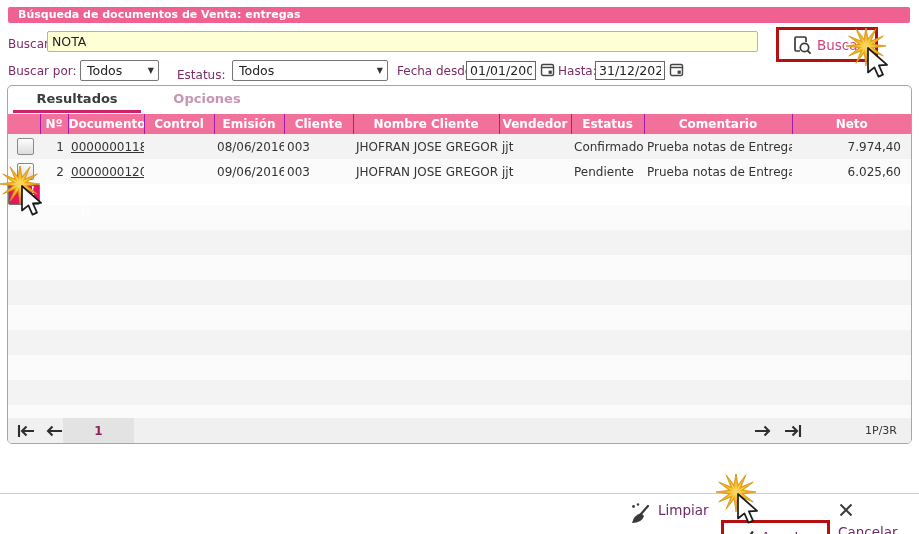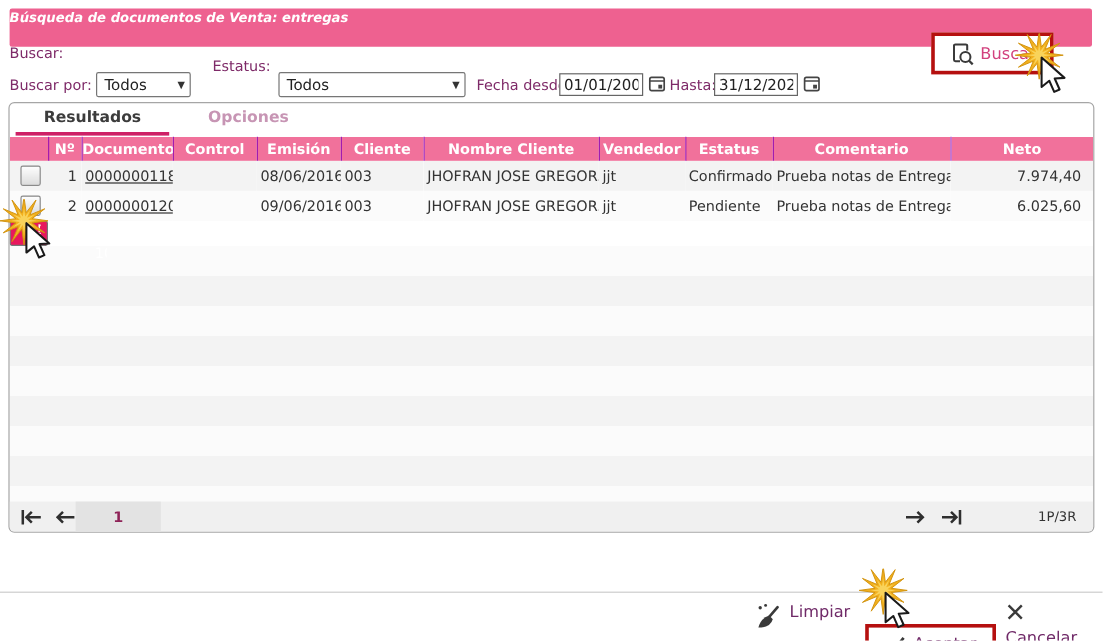--- a/index.html
+++ b/index.html
@@ -2,22 +2,22 @@
 <html><head>
 <meta charset="utf-8">
 <style>
   * { margin:0; padding:0; box-sizing:border-box; }
   body { font-family:"DejaVu Sans","Liberation Sans",sans-serif; background:#fff; }
   #app { position:relative; width:919px; height:534px; background:#fff; overflow:hidden; font-size:12px; color:#333; }
 
   .abs { position:absolute; }
 
   
-  .titlebar { left:8px; top:7px; width:902px; height:32px; background:#ee6190; color:#fff;
-              font-size:11px; font-weight:bold; line-height:16px; border-radius:2px;font-style:italic; }
+  .titlebar { left:8px; top:7px; width:902px; height:16px; background:#ee6190; color:#fff;
+              font-size:11px; font-weight:bold; line-height:16px; padding-left:10px; border-radius:2px; }
 
   
   .plabel { color:#7e2a68; font-size:12px; white-space:nowrap; }
 
   
   .search-label { left:8px; top:37px; }
   .search-input { left:47px; top:31px; width:711px; height:21px; background:#ffffd6;
                   border:1px solid #b3b3b3; border-radius:2px; font-size:12.5px; color:#222;
                   padding:0 4px; font-family:inherit; }
   .buscar-btn { left:776px; top:27px; width:102px; height:35px; border:3px solid #b5100f; background:#fff;
@@ -92,35 +92,36 @@
       <rect x="8.6" y="8.6" width="3.2" height="3.2" fill="#444" stroke="none"></rect>
     </g>
   </defs>
 </svg>
 
 <div id="app">
 
   <div class="abs titlebar">Búsqueda de documentos de Venta: entregas</div>
 
   <div class="abs plabel search-label">Buscar:</div>
+  <input class="abs search-input" value="NOTA" style="">
   <div class="abs buscar-btn">
     <svg width="21" height="21" viewBox="0 0 21 21">
       <path d="M15 8 V4.2 a1.2 1.2 0 0 0 -1.2 -1.2 H5.2 A1.2 1.2 0 0 0 4 4.2 v11.6 a1.2 1.2 0 0 0 1.2 1.2 H9" fill="none" stroke="#3a3a3a" stroke-width="1.7"></path>
       <circle cx="13.5" cy="13.5" r="4.2" fill="#fff" stroke="#3a3a3a" stroke-width="1.7"></circle>
       <line x1="16.6" y1="16.6" x2="19.6" y2="19.6" stroke="#3a3a3a" stroke-width="1.9"></line>
     </svg>
     <span>Buscar</span>
   </div>
 
   <div class="abs plabel" style="left:8px; top:64px;">Buscar por:</div>
   <div class="abs sel" style="left:80px; top:60px; width:79px;">
     <span>Todos</span>
     <span class="caret">▼</span>
   </div>
-  <div class="abs plabel" style="left:177px; top:48px;">Estatus:</div>
+  <div class="abs plabel" style="left:177px; top:68px;">Estatus:</div>
   <div class="abs sel" style="left:232px; top:60px; width:156px;">
     <span>Todos</span>
     <span class="caret">▼</span>
   </div>
   <div class="abs plabel" style="left:397px; top:64px;">Fecha desde:</div>
   <input class="abs date-input" style="left: 466px; top: 61px; width: 70px;" value="01/01/2008">
   <button class="abs cal-btn" style="left:539px; top:62px;">
     <svg width="15" height="15" viewBox="0 0 15 15">
         <use href="#cal-icon"></use>
       </svg>

